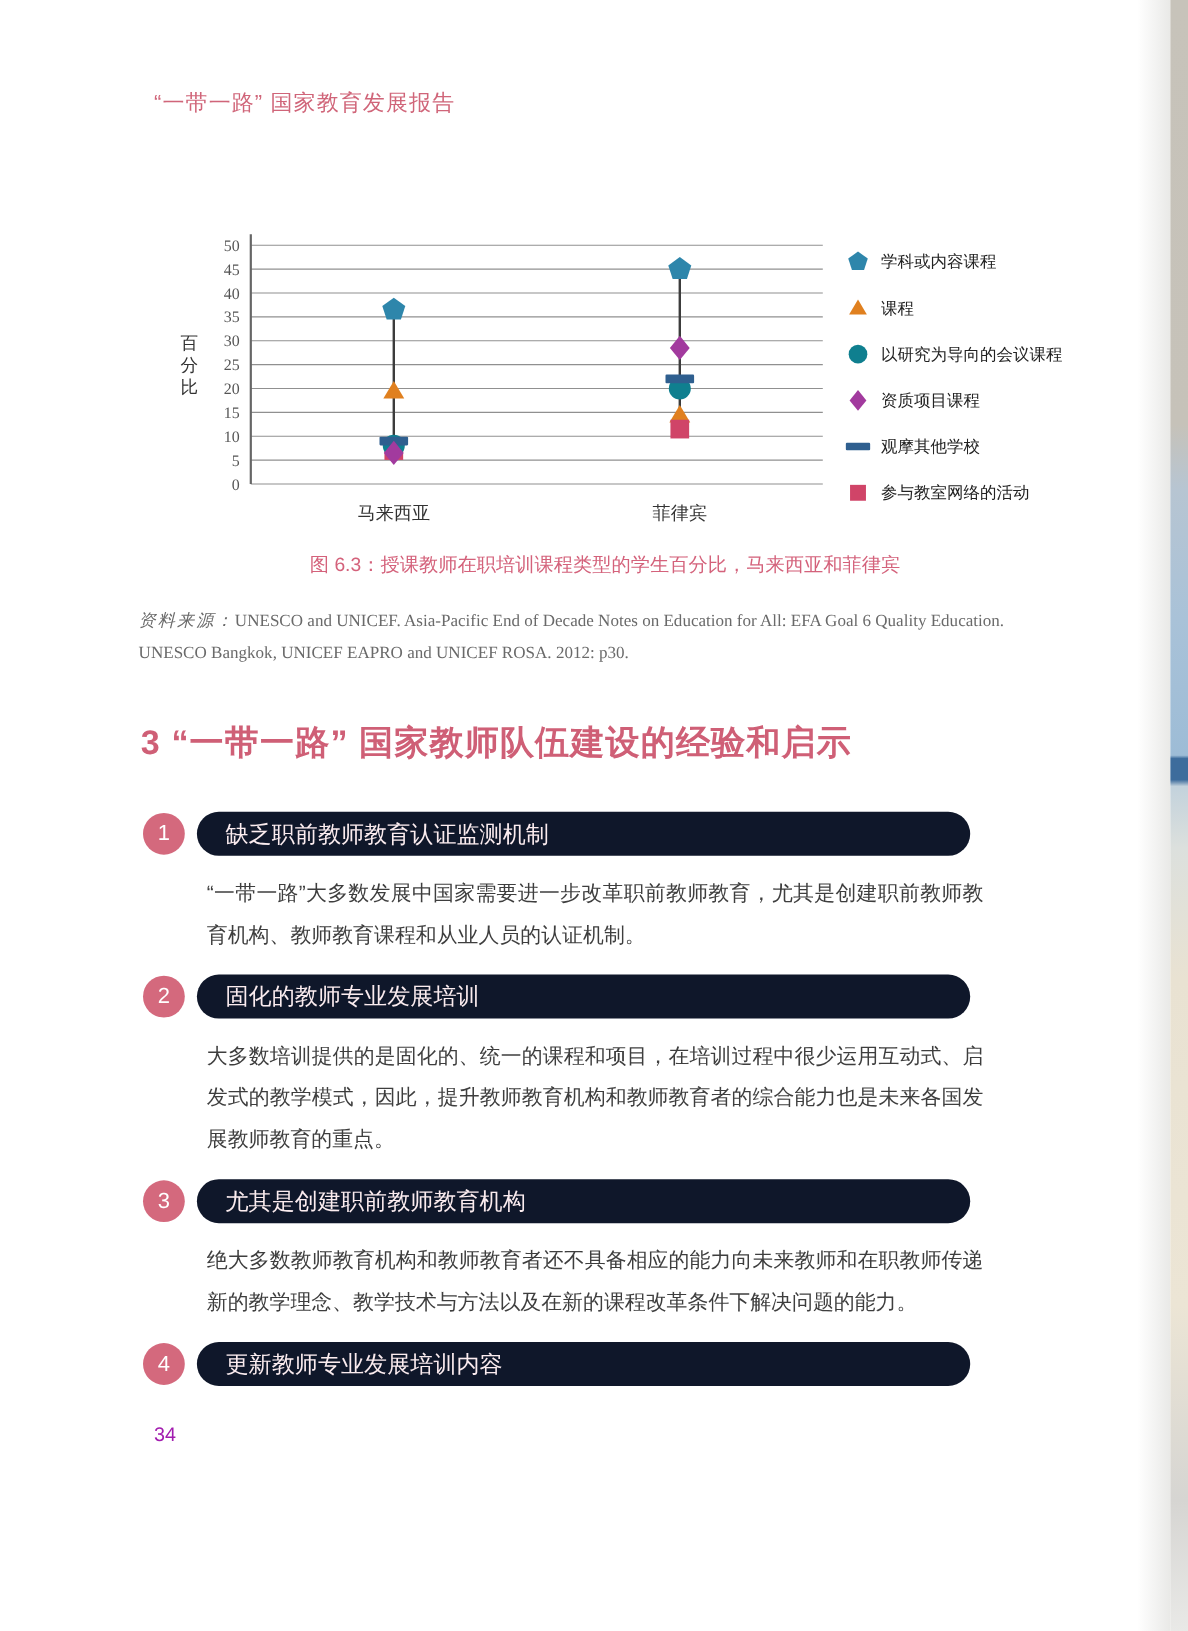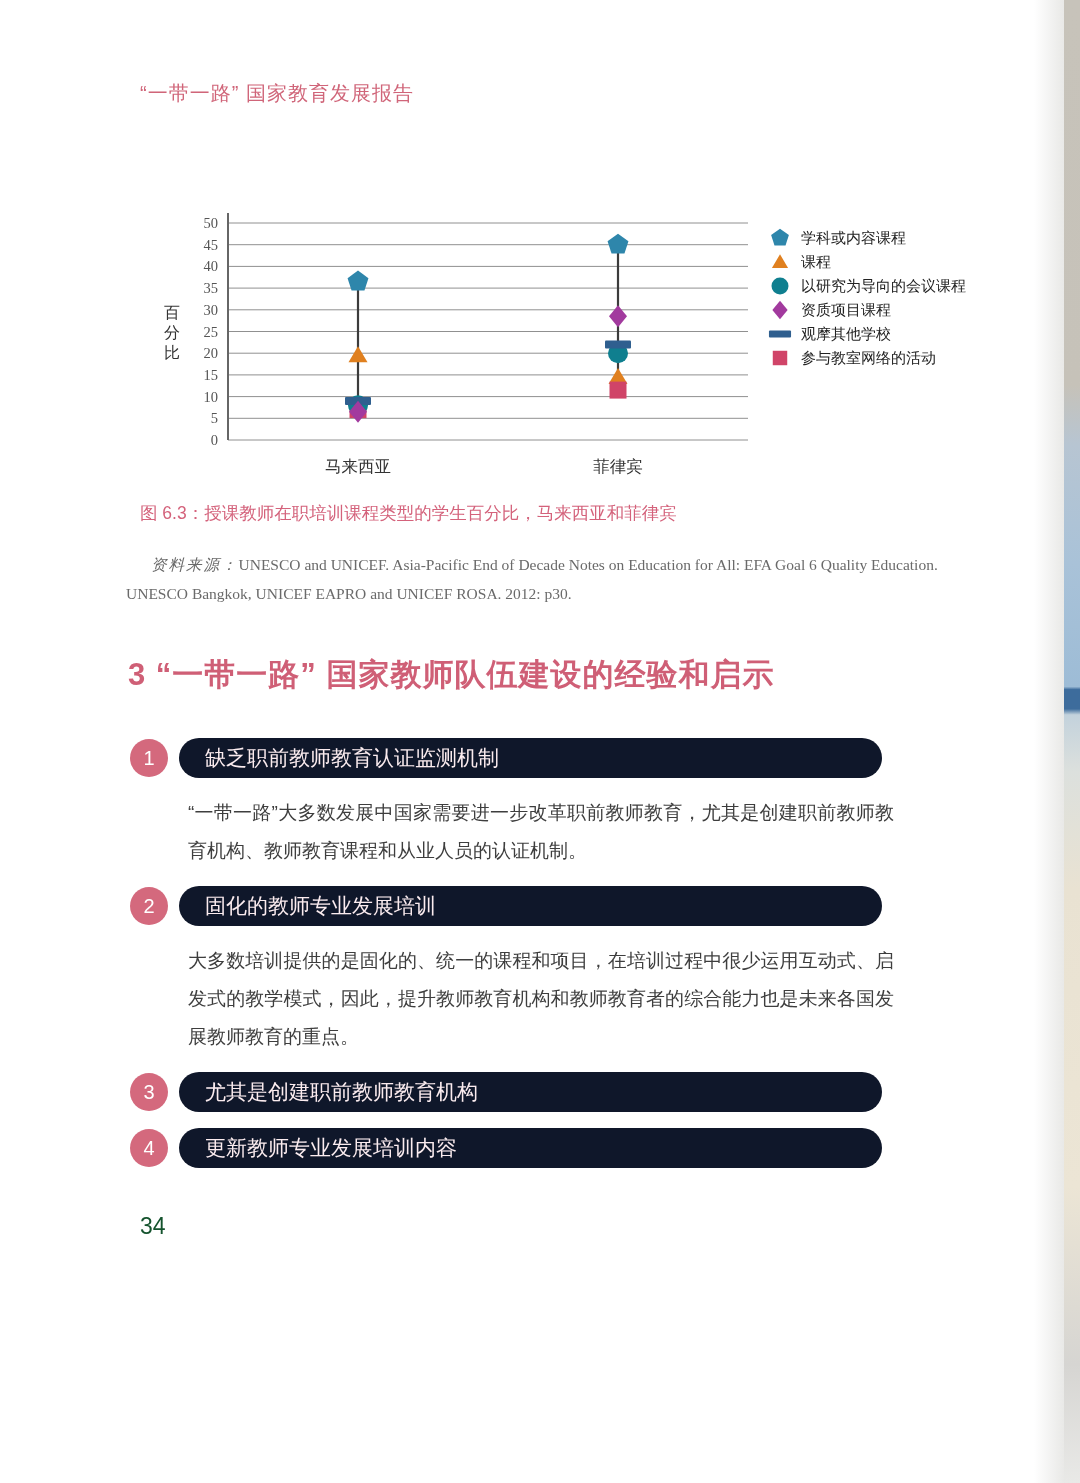--- a/index.html
+++ b/index.html
@@ -10,37 +10,37 @@
   .edge-strip{position:absolute;right:0;top:0;width:16px;height:100%;
         background:linear-gradient(180deg,
           #c7c3ba 0%, #c6c2b9 26%, #b7c5d2 30%, #a9c2d8 38%, #9dbcd6 46.3%,
           #3d6c9c 46.5%, #3d6c9c 47.8%, #c3d2dc 48.2%, #dce0dd 52%,
           #e9e2d2 60%, #ece5d5 80%, #d6d5d2 92%, #e9e9e7 100%);}
   .content{position:absolute;left:140px;top:0;width:760px;}
   .header{margin-top:80px;font-size:20px;color:#d06579;letter-spacing:1px;}
   .chart{margin:96px 0 0 0;padding:0;}
   .chart-row{display:flex;align-items:flex-start;}
   .chart-svg{flex:0 0 auto;}
-  .legend{list-style:none;margin:24px 0 0 2px;padding:0;display:flex;flex-direction:column;gap:2px;}
+  .legend{list-style:none;margin:24px 0 0 2px;padding:0;display:flex;flex-direction:column;gap:20px;}
   .legend li{display:flex;align-items:center;gap:8px;font-size:15px;color:#222;white-space:nowrap;}
-  .caption{margin:6px 0 4px 0;width:820px;color:#d4627b;font-size:17.5px;}
+  .caption{margin:6px 0 4px 0;width:820px;text-align:center;color:#d4627b;font-size:17.5px;}
   .source{margin:26px 0 0 -14px;width:816px;font-family:"Liberation Serif",serif;
           font-size:15.5px;color:#6a6a6a;line-height:1.85;}
-  .source-label{font-style:italic;letter-spacing:2px;margin-left:25px;}
+  .source-label{font-style:italic;letter-spacing:2px;}
   .section-heading{margin:46px 0 0 -12px;font-size:31px;color:#cf5f76;font-weight:bold;letter-spacing:1px;}
   .item{margin-top:16px;}
   .item.first{margin-top:42px;}
   .item-head{display:flex;align-items:center;gap:11px;margin-left:-10px;width:752px;}
   .num-badge{width:38px;height:38px;border-radius:50%;background:#d4697d;color:#ffffff;
              font-size:20px;display:flex;align-items:center;justify-content:center;flex:0 0 38px;}
   .item-banner{flex:1;height:40px;border-radius:20px;background:#0f172a;color:#fbecef;
                font-size:21px;display:flex;align-items:center;padding-left:26px;}
   .item-body{margin:16px 0 0 48px;width:706px;font-size:19px;color:#3e3e3e;
              line-height:38px;text-align:justify;}
-  .page-number{margin-top:45px;font-size:23px;color:#14532d;}
+  .page-number{margin-top:34px;font-size:18px;color:#a21caf;}
 </style>
 </head>
 <body>
 
 <div class="page">
   <div class="edge-shadow"></div>
   <div class="edge-strip"></div>
 
   <div class="content">
 
@@ -152,20 +152,21 @@
         <div class="item-banner">固化的教师专业发展培训</div>
       </div>
       <p class="item-body">大多数培训提供的是固化的、统一的课程和项目，在培训过程中很少运用互动式、启发式的教学模式，因此，提升教师教育机构和教师教育者的综合能力也是未来各国发展教师教育的重点。</p>
     </div>
 
     <div class="item">
       <div class="item-head">
         <div class="num-badge">3</div>
         <div class="item-banner">尤其是创建职前教师教育机构</div>
       </div>
+      <p class="item-body">绝大多数教师教育机构和教师教育者还不具备相应的能力向未来教师和在职教师传递新的教学理念、教学技术与方法以及在新的课程改革条件下解决问题的能力。</p>
     </div>
 
     <div class="item">
       <div class="item-head">
         <div class="num-badge">4</div>
         <div class="item-banner">更新教师专业发展培训内容</div>
       </div>
     </div>
 
     <div class="page-number">34</div>

